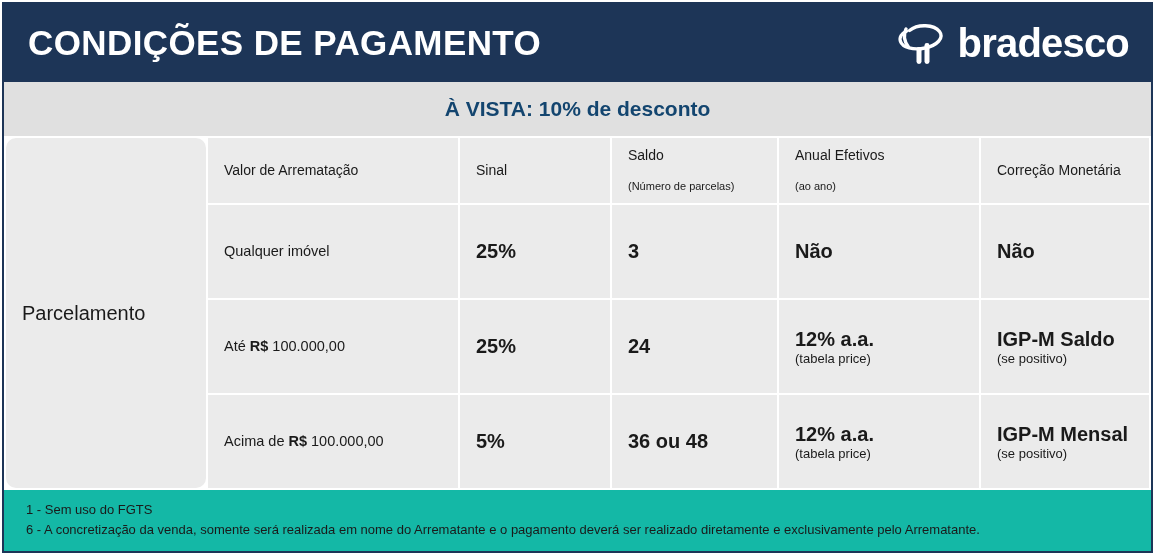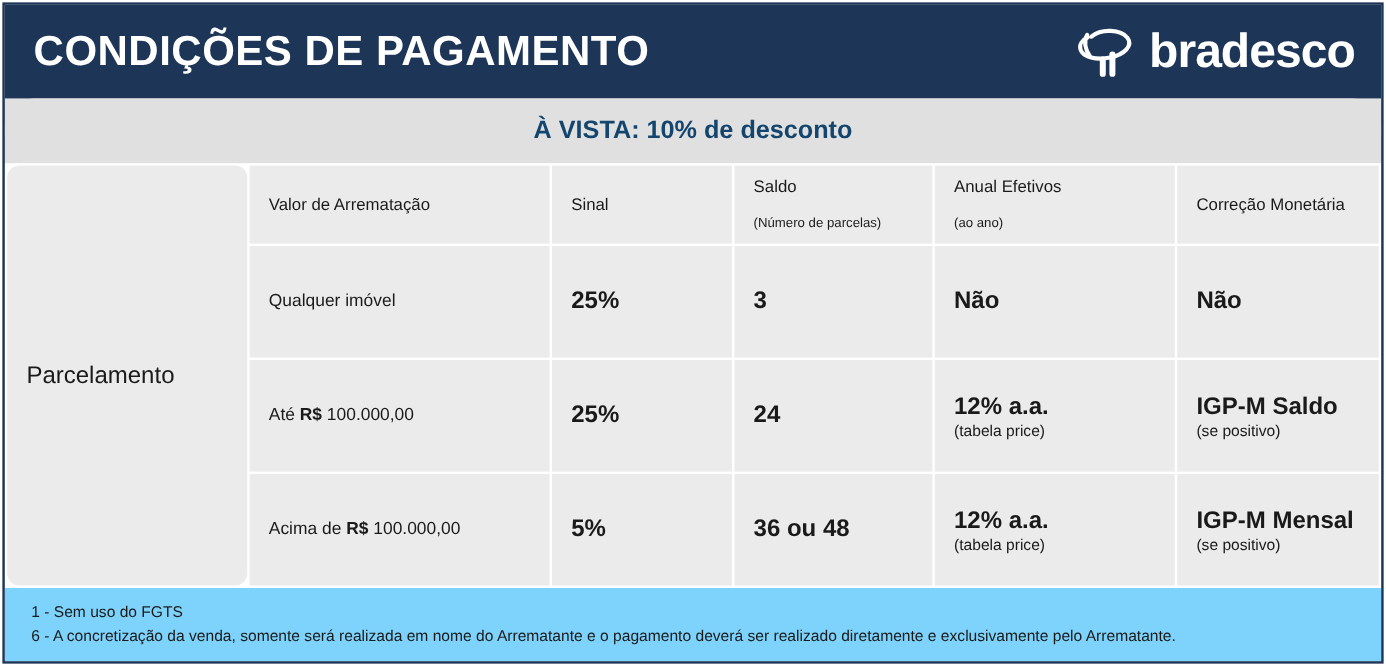--- a/index.html
+++ b/index.html
@@ -135,21 +135,21 @@
     font-size: 13px;
     font-weight: normal;
     margin-top: 0;
   }
   .hdr-row td { height: 60px; }
   .data-row td { height: 88px; }
 
   
   .footnotes {
     flex: 0 0 auto;
-    background: #7dd3fc;
+    background: #14b8a6;
     padding: 10px 0 12px 22px;
     box-sizing: border-box;
   }
   .footnote {
     font-size: 13px;
     color: #1a1a1a;
     line-height: 1.5;
     white-space: nowrap;
   }
 </style>

